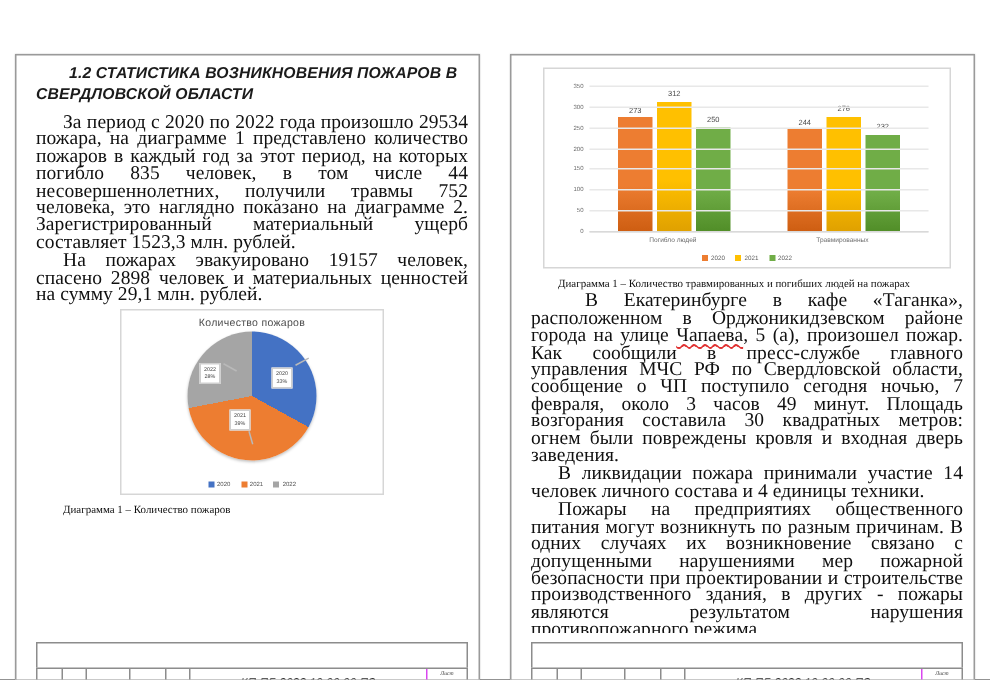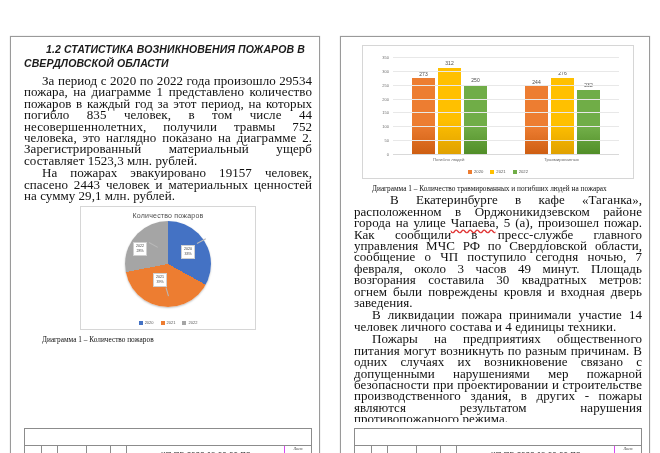--- a/index.html
+++ b/index.html
@@ -341,21 +341,21 @@
 
 <div class="viewport">
 
   <div class="page-wrap">
     <div class="page">
       <div class="page-inner">
 
         <h2 class="heading">1.2 СТАТИСТИКА ВОЗНИКНОВЕНИЯ ПОЖАРОВ В СВЕРДЛОВСКОЙ ОБЛАСТИ</h2>
 
         <p class="body">За период с 2020 по 2022 года произошло 29534 пожара, на диаграмме 1 представлено количество пожаров в каждый год за этот период, на которых погибло 835 человек, в том числе 44 несовершеннолетних, получили травмы 752 человека, это наглядно показано на диаграмме 2. Зарегистрированный материальный ущерб составляет 1523,3 млн. рублей.</p>
-        <p class="body">На пожарах эвакуировано 19157 человек, спасено 2443 человек и материальных ценностей на сумму 29,1 млн. рублей.</p>
+        <p class="body">На пожарах эвакуировано 19157 человек, спасено 2898 человек и материальных ценностей на сумму 29,1 млн. рублей.</p>
 
         <div class="chart-box-pie">
           <div class="chart-title">Количество пожаров</div>
 
           <div class="pie-area">
             <div class="pie" id="pie-shape" style="background: conic-gradient(rgb(68, 114, 196) 0%, rgb(68, 114, 196) 33%, rgb(237, 125, 49) 33%, rgb(237, 125, 49) 72%, rgb(165, 165, 165) 72%, rgb(165, 165, 165) 100%);"></div>
 
             <div class="pie-label" id="pie-lbl-0" style="left:56px; top:24px;">2020<br>33%</div>
             <div class="pie-label" id="pie-lbl-1" style="left:28px; top:52px;">2021<br>39%</div>
             <div class="pie-label" id="pie-lbl-2" style="left:8px; top:21px;">2022<br>28%</div>

